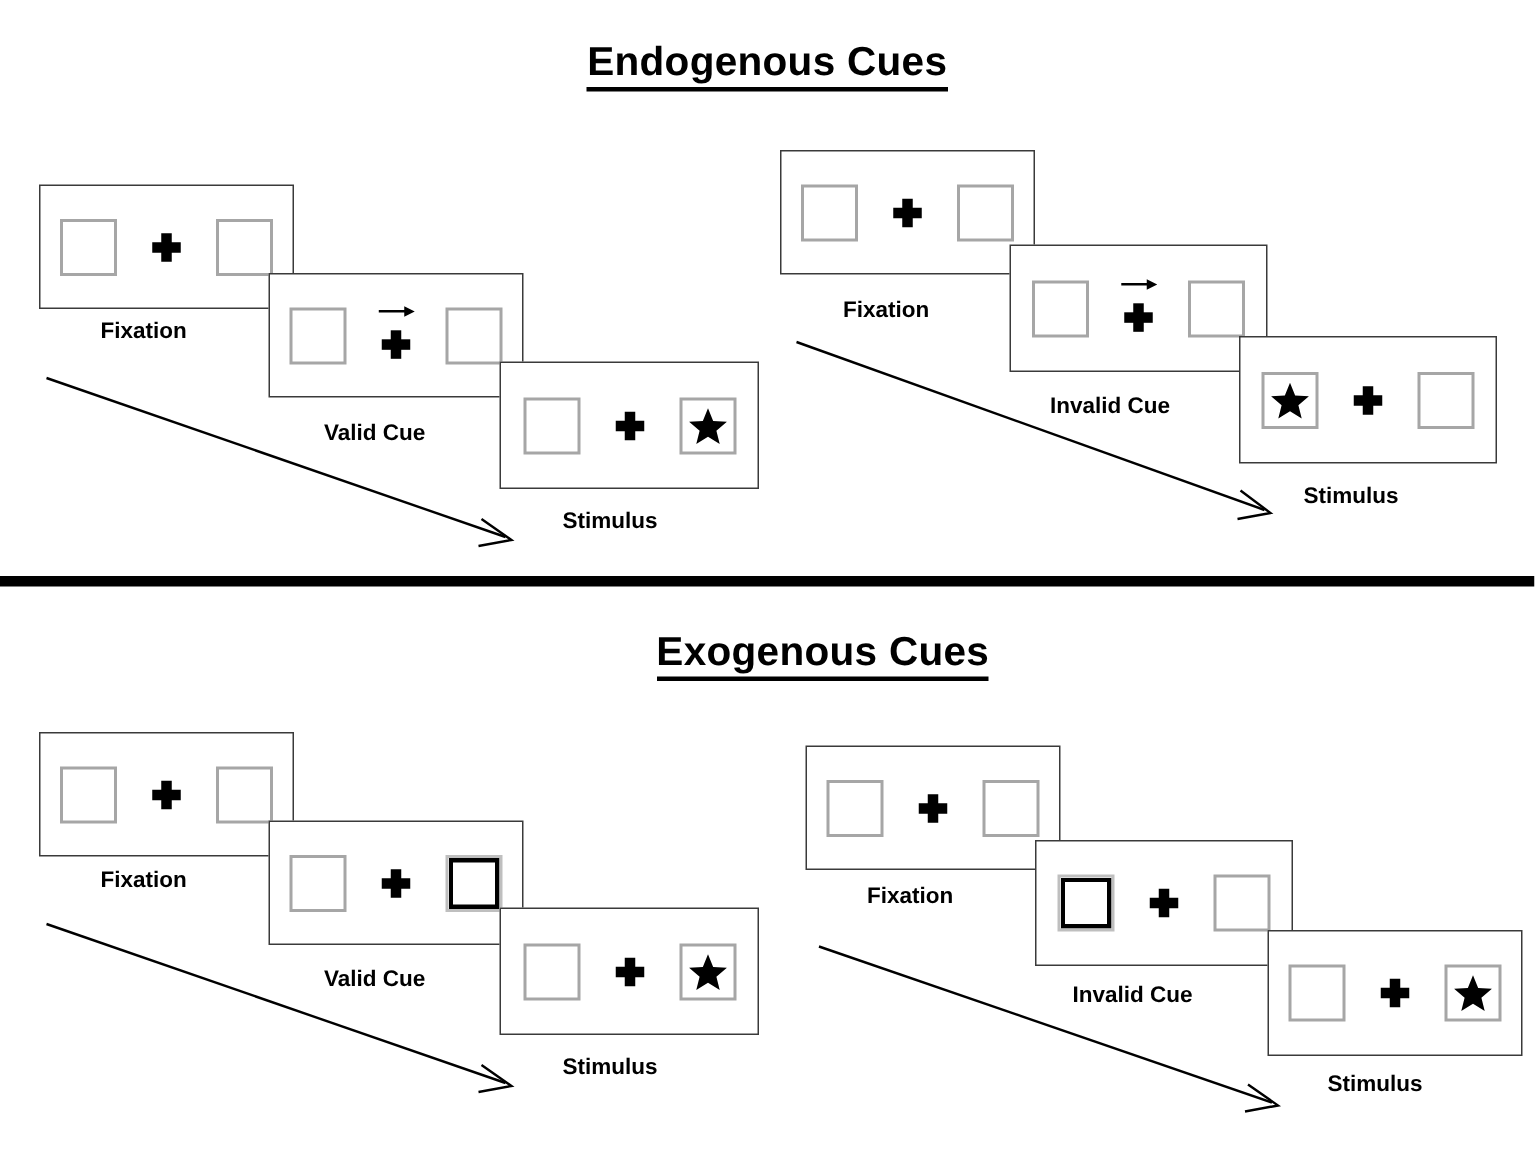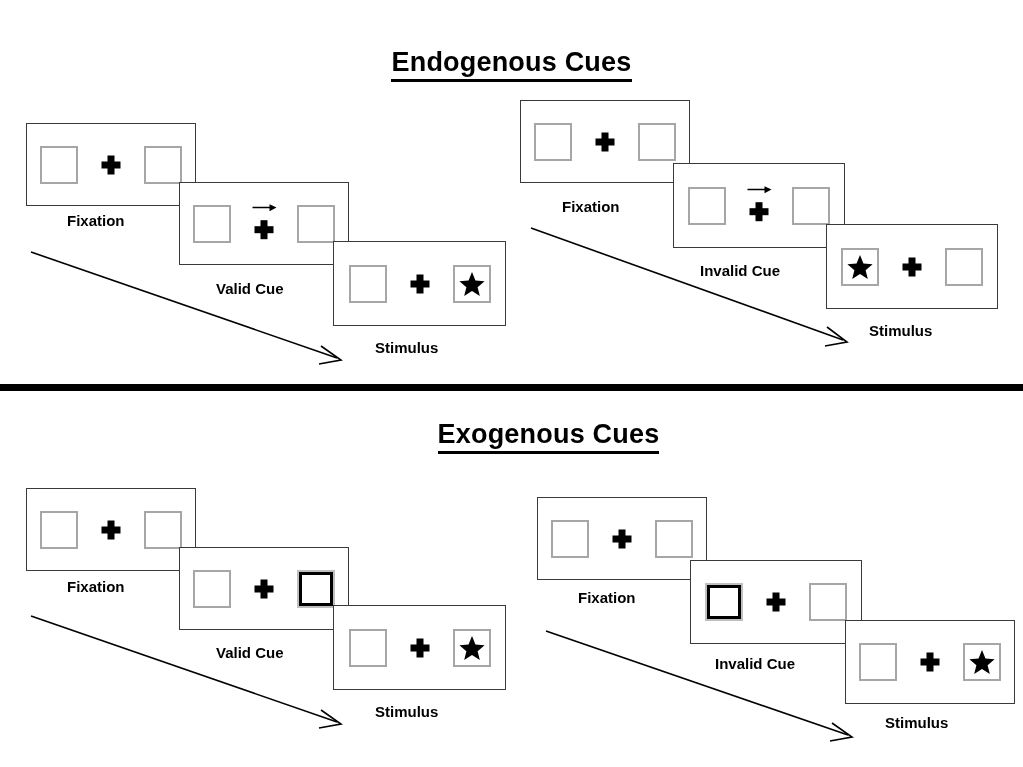--- a/index.html
+++ b/index.html
@@ -147,21 +147,21 @@
   .flow-arrow {
     position: absolute;
     overflow: visible;
   }
 </style>
 </head>
 <body>
 
 <div id="stage">
 
-  <div class="section-title" style="top:26px;margin-top:21px;">
+  <div class="section-title" style="top:26px;">
     <span>Endogenous Cues</span>
   </div>
 
   <svg class="flow-arrow" style="left:25px; top:246px; width:330px; height:125px;" viewBox="0 0 330 125">
     <line x1="6" y1="6" x2="312" y2="112" stroke="#000" stroke-width="1.6"></line>
     <path d="M 296 100 L 316 114 L 294 118" fill="none" stroke="#000" stroke-width="1.6"></path>
   </svg>
 
   <div class="frame" style="left:26px; top:123px; width:170px; height:83px;">
     <div class="frame-inner">

